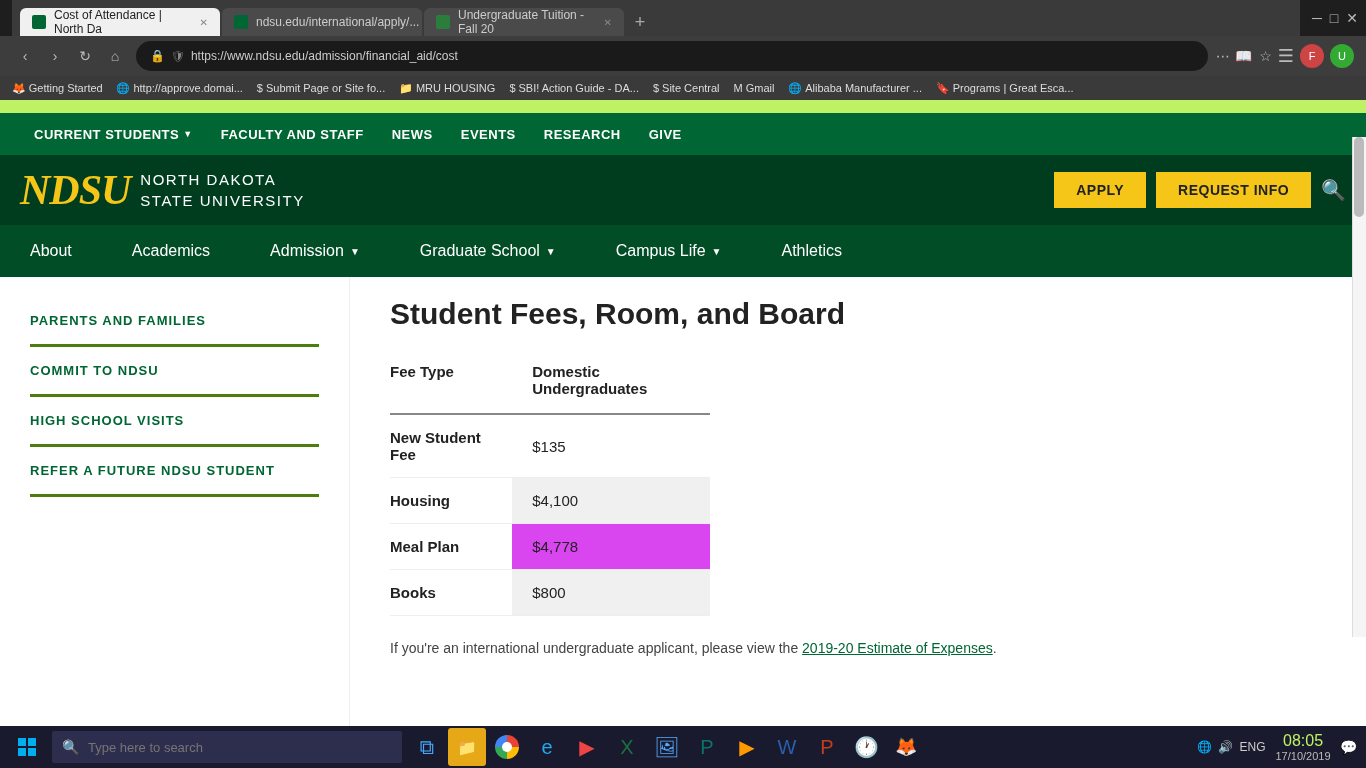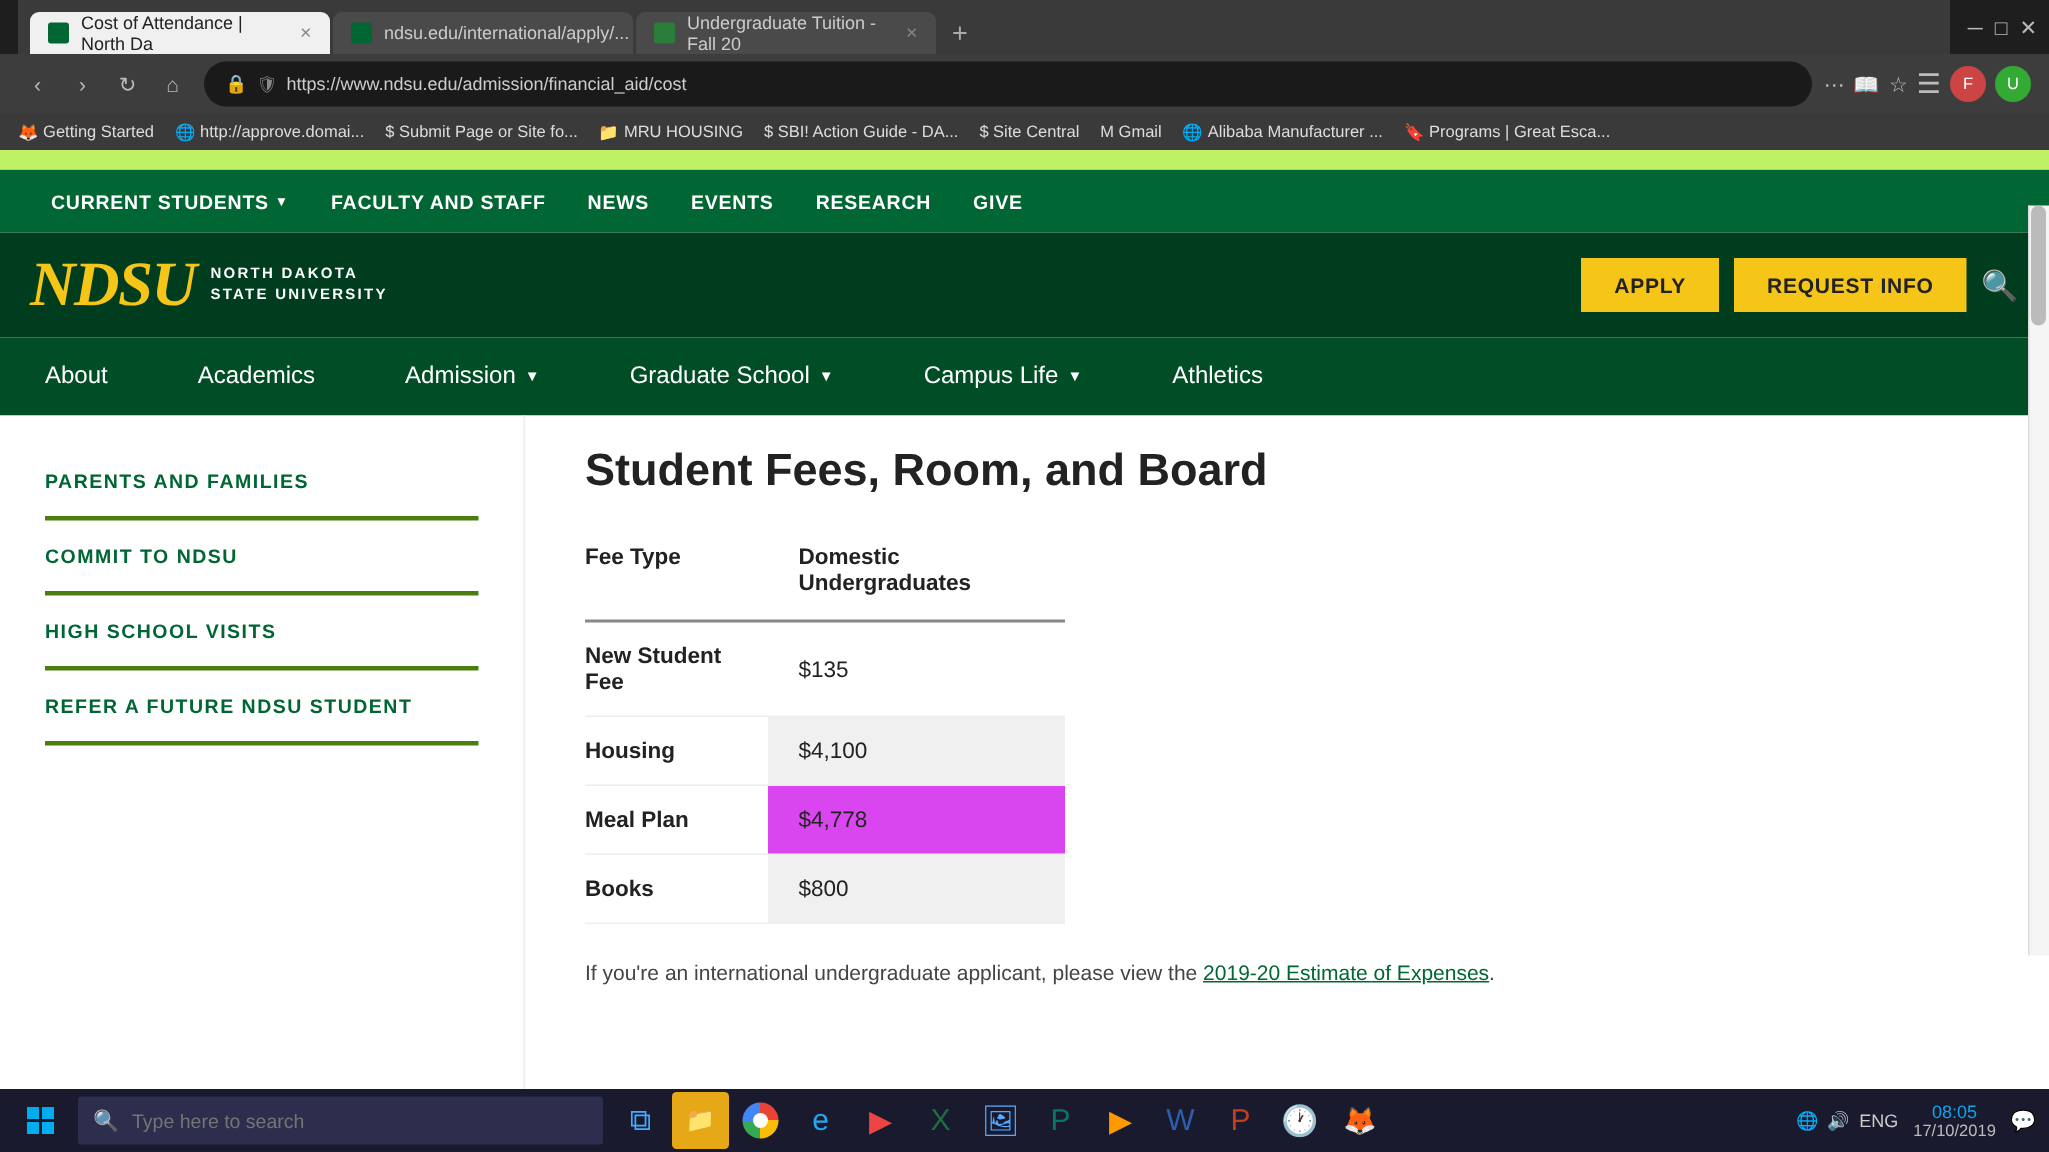--- a/index.html
+++ b/index.html
@@ -33,21 +33,21 @@
 
     
     .top-nav { background: #006633; height: 42px; display: flex; align-items: center; padding: 0 20px; gap: 0; }
     .top-nav-item { color: #fff; font-size: 13px; font-weight: 600; padding: 0 14px; cursor: pointer; display: flex; align-items: center; gap: 4px; letter-spacing: 0.5px; }
     .top-nav-item .arrow { font-size: 9px; }
 
     
     .site-header { background: #003d1f; height: 70px; display: flex; align-items: center; padding: 0 20px; justify-content: space-between; }
     .logo-area { display: flex; align-items: center; gap: 10px; }
     .logo-ndsu { color: #f5c518; font-size: 42px; font-weight: 900; font-style: italic; letter-spacing: -1px; font-family: Georgia, serif; }
-    .logo-text { color: #fff; font-size: 10px; font-weight: 700; letter-spacing: 1.5px; line-height: 1.4; }
+    .logo-text { color: #fff; font-size: 15px; font-weight: 400; letter-spacing: 1.5px; line-height: 1.4; }
     .header-actions { display: flex; align-items: center; gap: 10px; }
     .header-btn { padding: 10px 22px; font-size: 14px; font-weight: 700; border: none; cursor: pointer; letter-spacing: 0.5px; }
     .btn-apply { background: #f5c518; color: #222; }
     .btn-visit { background: #f5c518; color: #222; }
     .btn-request { background: #f5c518; color: #222; }
     .search-btn { color: #fff; background: transparent; border: none; font-size: 20px; cursor: pointer; }
 
     
     .main-nav { background: #004d26; height: 52px; display: flex; align-items: center; padding: 0 0; }
     .main-nav-item { color: #fff; font-size: 16px; font-weight: 500; padding: 0 30px; height: 52px; display: flex; align-items: center; cursor: pointer; gap: 6px; }
@@ -383,18 +383,18 @@
     </div>
   </div>
 
   <div class="taskbar-right">
     <div class="sys-icons">
       <span style="font-size:12px;">🌐</span>
       <span style="font-size:12px;">🔊</span>
       <span style="color:#ccc;font-size:12px;">ENG</span>
     </div>
     <div class="time-block">
-      <div style="font-size:12px;color:#0ea5e9;">08:05</div>
+      <div style="font-size:16px;color:#bef264;">08:05</div>
       <div style="font-size:11px;color:#bbb;">17/10/2019</div>
     </div>
     <span style="font-size:14px;color:#ccc;">💬</span>
   </div>
 </div>
 
 </body></html>

